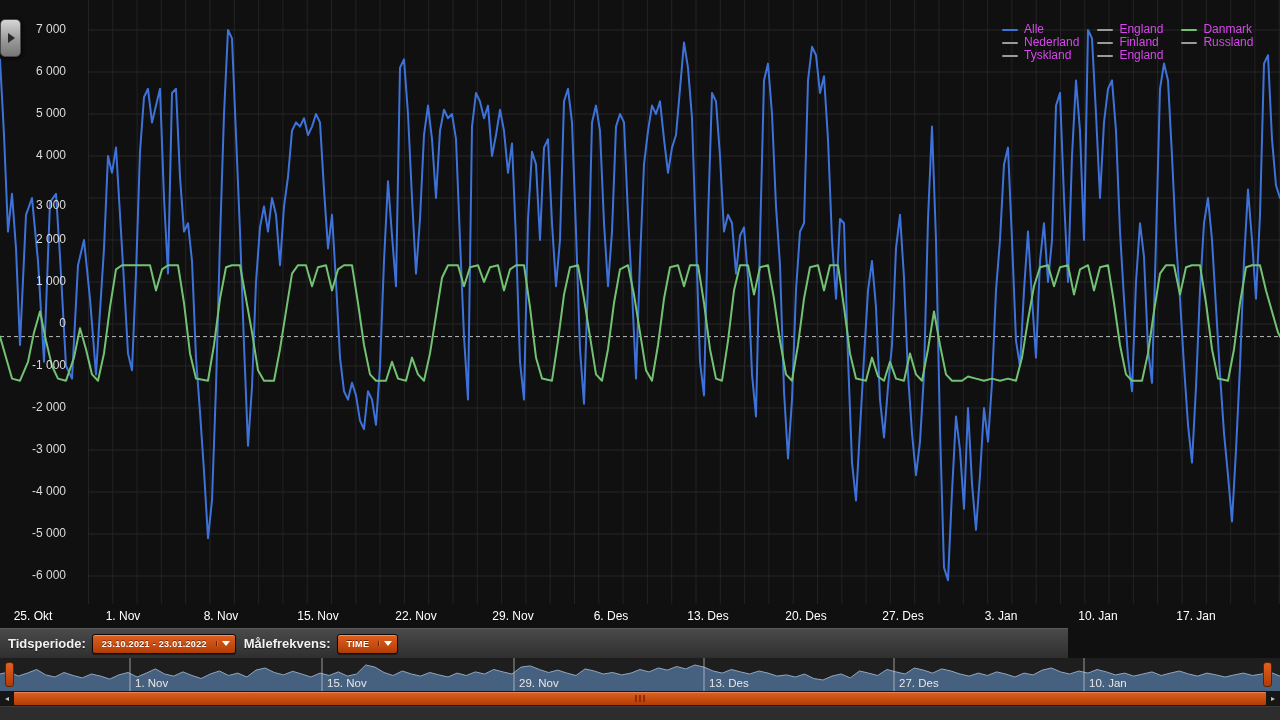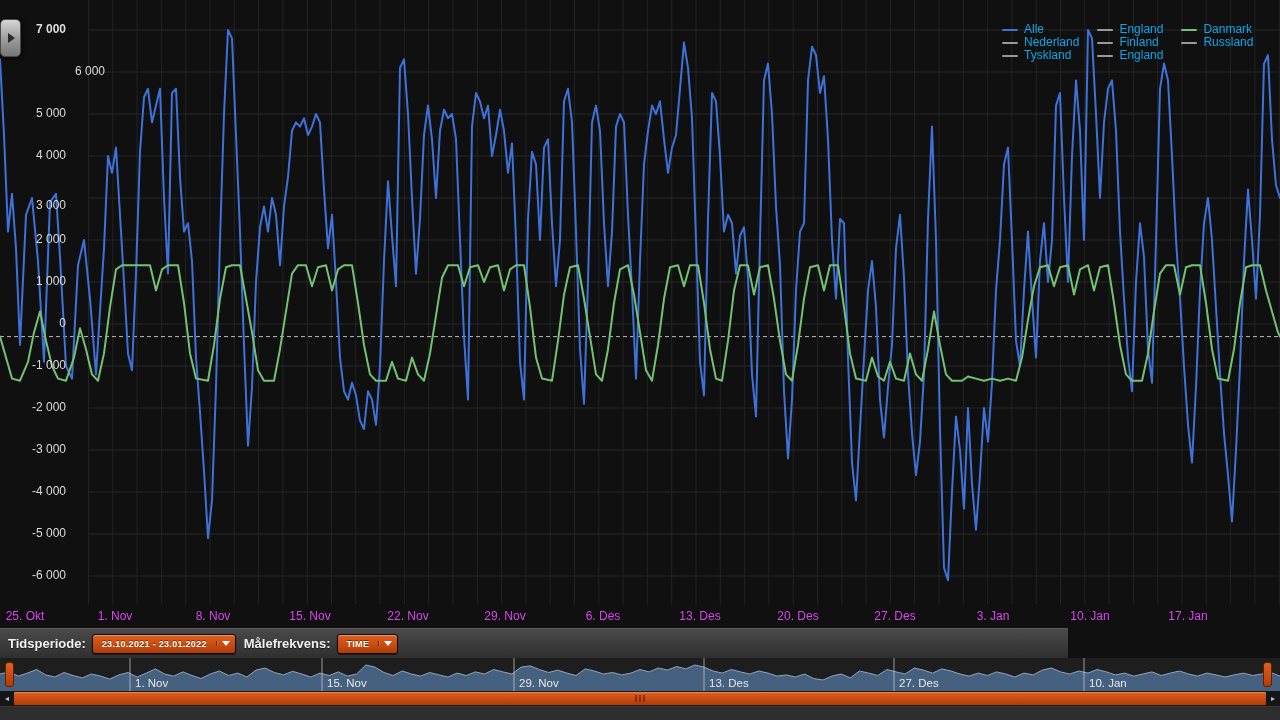--- a/index.html
+++ b/index.html
@@ -4,28 +4,28 @@
 <title>Power exchange chart</title>
 <style>
   html,body{margin:0;padding:0;}
   body{width:1280px;height:720px;position:relative;overflow:hidden;background:#101010;
        font-family:"Liberation Sans",sans-serif;-webkit-font-smoothing:antialiased;}
 
   
   #chart{position:absolute;left:0;top:0;width:1280px;height:628px;background:#101010;}
   #main-svg{position:absolute;left:0;top:0;}
   .ylabel{position:absolute;left:0;width:66px;text-align:right;font-size:12px;color:#dcdcdc;}
-  .xlabel{position:absolute;top:609px;transform:translateX(-50%);font-size:12px;color:#d946ef;white-space:nowrap;}
+  .xlabel{position:absolute;top:609px;transform:translateX(-50%);font-size:12px;color:#ffffff;white-space:nowrap;margin-left:8px;}
 
   
   #legend{position:absolute;left:1002px;top:23px;display:flex;gap:18px;}
   .lcol{display:flex;flex-direction:column;}
   .litem{display:flex;align-items:center;gap:6px;height:13px;cursor:pointer;}
   .ldash{width:16px;height:2px;border-radius:1px;}
-  .ltext{font-size:12px;color:#0ea5e9;line-height:13px;}
+  .ltext{font-size:12px;color:#d946ef;line-height:13px;}
 
   
   #expander{position:absolute;left:0;top:19px;width:19px;height:36px;border:1px solid #4a4a4a;
     border-radius:5px;background:linear-gradient(180deg,#d6d6d6 0%,#9a9a9a 55%,#777 100%);
     box-shadow:1px 1px 4px rgba(0,0,0,.7);display:flex;align-items:center;justify-content:center;cursor:pointer;}
   #expander .tri{width:0;height:0;border-top:5px solid transparent;border-bottom:5px solid transparent;border-left:7px solid #2a2a2a;margin-left:2px;}
 
   
   #toolbar{position:absolute;left:0;top:628px;width:1068px;height:30px;
     background:linear-gradient(#4a4a4a,#2f2f2f);border-top:1px solid #5a5a5a;box-sizing:border-box;
@@ -129,22 +129,22 @@
       <line x1="88" y1="408.0" x2="1280" y2="408.0" stroke="#262626"></line>
       <line x1="88" y1="450.0" x2="1280" y2="450.0" stroke="#262626"></line>
       <line x1="88" y1="492.0" x2="1280" y2="492.0" stroke="#262626"></line>
       <line x1="88" y1="534.0" x2="1280" y2="534.0" stroke="#262626"></line>
       <line x1="88" y1="576.0" x2="1280" y2="576.0" stroke="#262626"></line>
       <line x1="0" y1="336.6" x2="1280" y2="336.6" stroke="#d9d9d9" stroke-dasharray="4 3" opacity="0.85"></line>
       <polyline fill="none" stroke="#3e72d9" stroke-width="2" stroke-linejoin="round" stroke-linecap="round" points="0,59.4 4,135.0 8,231.6 12,193.8 16,248.4 20,345.0 26,214.8 32,198.0 38,261.0 44,361.8 50,202.2 56,193.8 60,256.8 66,366.0 72,378.6 78,265.2 84,240.0 90,298.8 96,374.4 100,311.4 104,248.4 108,156.0 112,172.8 116,147.6 120,214.8 124,282.0 128,353.4 132,370.2 136,273.6 140,151.8 144,97.2 148,88.8 152,122.4 156,105.6 160,88.8 164,198.0 168,273.6 172,93.0 176,88.8 180,177.0 184,231.6 188,223.2 192,261.0 196,357.6 200,412.2 204,471.0 208,538.2 212,500.4 216,387.0 220,240.0 224,114.0 228,30.0 232,38.4 236,135.0 240,231.6 244,345.0 248,445.8 252,387.0 256,282.0 260,227.4 264,206.4 268,231.6 272,198.0 276,214.8 280,265.2 284,206.4 288,177.0 292,130.8 296,122.4 300,126.6 304,118.2 308,135.0 312,126.6 316,114.0 320,122.4 324,189.6 328,248.4 332,214.8 336,282.0 340,357.6 344,391.2 348,399.6 352,382.8 356,395.4 360,420.6 364,429.0 368,391.2 372,399.6 376,424.8 380,366.0 384,261.0 388,181.2 392,235.8 396,286.2 400,67.8 404,59.4 408,114.0 412,198.0 416,273.6 420,219.0 424,135.0 428,105.6 432,139.2 436,198.0 440,130.8 444,109.8 448,118.2 452,114.0 456,139.2 460,240.0 464,336.6 468,399.6 472,126.6 476,93.0 480,101.4 484,118.2 488,105.6 492,156.0 496,135.0 500,109.8 504,130.8 508,172.8 512,143.4 516,240.0 520,361.8 524,399.6 528,219.0 532,151.8 536,164.4 540,240.0 544,147.6 548,139.2 552,223.2 556,286.2 560,240.0 564,101.4 568,88.8 572,122.4 576,231.6 580,349.2 584,403.8 588,282.0 592,122.4 596,105.6 600,130.8 604,223.2 608,286.2 612,231.6 616,126.6 620,114.0 624,122.4 628,214.8 632,290.4 636,378.6 640,261.0 644,164.4 648,130.8 652,105.6 656,114.0 660,101.4 664,139.2 668,172.8 672,147.6 676,135.0 680,88.8 684,42.6 688,67.8 692,118.2 696,240.0 700,361.8 704,395.4 708,219.0 712,93.0 716,101.4 720,156.0 724,231.6 728,214.8 732,223.2 736,273.6 740,235.8 744,227.4 748,277.8 752,374.4 756,416.4 760,240.0 764,80.4 768,63.6 772,114.0 776,206.4 780,265.2 784,391.2 788,458.4 792,399.6 796,290.4 800,231.6 804,223.2 808,80.4 812,46.8 816,55.2 820,93.0 824,76.2 828,139.2 832,240.0 836,298.8 840,219.0 844,223.2 848,357.6 852,462.6 856,500.4 860,429.0 864,357.6 868,290.4 872,261.0 876,307.2 880,399.6 884,437.4 888,387.0 892,345.0 896,248.4 900,214.8 904,277.8 908,374.4 912,433.2 916,475.2 920,441.6 924,374.4 928,219.0 932,126.6 936,240.0 940,429.0 944,567.6 948,580.2 952,492.0 956,416.4 960,450.0 964,508.8 968,408.0 972,483.6 976,529.8 980,475.2 984,408.0 988,441.6 992,382.8 996,290.4 1000,240.0 1004,164.4 1008,147.6 1012,240.0 1016,340.8 1020,366.0 1024,290.4 1028,231.6 1032,298.8 1036,357.6 1040,261.0 1044,223.2 1048,282.0 1052,240.0 1056,105.6 1060,93.0 1064,198.0 1068,282.0 1072,156.0 1076,80.4 1080,130.8 1084,240.0 1088,30.0 1092,38.4 1096,114.0 1100,198.0 1104,122.4 1108,88.8 1112,80.4 1116,130.8 1120,231.6 1124,298.8 1128,357.6 1132,391.2 1136,282.0 1140,223.2 1144,256.8 1148,349.2 1152,382.8 1156,240.0 1160,88.8 1164,63.6 1168,80.4 1172,156.0 1176,240.0 1180,298.8 1184,366.0 1188,424.8 1192,462.6 1196,387.0 1200,290.4 1204,223.2 1208,198.0 1212,240.0 1216,307.2 1220,374.4 1224,433.2 1228,475.2 1232,521.4 1236,450.0 1240,366.0 1244,261.0 1248,189.6 1252,240.0 1256,298.8 1260,214.8 1264,63.6 1268,55.2 1272,139.2 1276,185.4 1280,198.0"></polyline>
       <polyline fill="none" stroke="#73c273" stroke-width="2" stroke-linejoin="round" stroke-linecap="round" points="0,336.6 6,357.6 12,378.6 20,380.7 28,361.8 34,332.4 40,311.4 46,340.8 52,366.0 58,378.6 66,380.7 74,357.6 80,328.2 86,349.2 92,374.4 98,380.7 104,353.4 110,307.2 116,269.4 122,265.2 150,265.2 156,290.4 162,269.4 168,265.2 178,265.2 184,303.0 190,353.4 196,378.6 208,380.7 214,345.0 220,298.8 226,267.3 232,265.2 240,265.2 246,298.8 252,332.4 258,370.2 264,380.7 274,380.7 280,349.2 286,311.4 292,273.6 298,265.2 306,265.2 312,286.2 318,267.3 326,265.2 332,290.4 338,269.4 344,265.2 352,265.2 358,303.0 364,345.0 370,374.4 376,380.7 386,380.7 392,361.8 398,378.6 406,380.7 412,357.6 418,374.4 424,380.7 430,353.4 436,315.6 442,277.8 448,265.2 458,265.2 464,286.2 470,267.3 478,265.2 484,282.0 490,267.3 498,265.2 504,290.4 510,269.4 516,265.2 524,265.2 530,307.2 536,357.6 542,378.6 552,380.7 558,340.8 564,294.6 570,267.3 578,265.2 584,298.8 590,336.6 596,374.4 602,380.7 608,349.2 614,303.0 620,269.4 628,265.2 634,294.6 640,332.4 646,370.2 652,380.7 658,345.0 664,298.8 670,267.3 678,265.2 684,286.2 690,265.2 698,265.2 704,303.0 710,349.2 716,378.6 722,380.7 728,340.8 734,290.4 740,265.2 748,265.2 754,294.6 760,267.3 768,265.2 774,298.8 780,340.8 786,374.4 792,380.7 798,345.0 804,298.8 810,267.3 818,265.2 824,290.4 830,265.2 838,265.2 844,307.2 850,353.4 856,378.6 866,380.7 872,357.6 878,376.5 884,380.7 890,361.8 896,378.6 904,380.7 910,353.4 916,374.4 922,380.7 928,349.2 934,311.4 940,345.0 946,374.4 952,380.7 962,380.7 968,376.5 976,378.6 984,380.7 992,378.6 1000,380.7 1008,378.6 1016,380.7 1022,357.6 1028,319.8 1034,286.2 1040,267.3 1048,265.2 1054,286.2 1060,267.3 1068,265.2 1074,294.6 1080,269.4 1088,265.2 1094,290.4 1100,267.3 1108,265.2 1114,303.0 1120,345.0 1126,374.4 1132,380.7 1142,380.7 1148,353.4 1154,311.4 1160,273.6 1166,265.2 1174,265.2 1180,294.6 1186,267.3 1192,265.2 1200,265.2 1206,303.0 1212,349.2 1218,378.6 1228,380.7 1234,349.2 1240,303.0 1246,267.3 1252,265.2 1260,265.2 1266,290.4 1272,311.4 1278,332.4 1280,336.6"></polyline>
     </svg>
   <div id="ylabels">
-      <div class="ylabel" style="top: 22px; font-weight: bold;">7 000</div>
-      <div class="ylabel" style="top: 64px; padding-left: 39px;">6 000</div>
+      <div class="ylabel" style="top: 22px;">7 000</div>
+      <div class="ylabel" style="top: 64px;">6 000</div>
       <div class="ylabel" style="top: 106px;">5 000</div>
       <div class="ylabel" style="top: 148px;">4 000</div>
       <div class="ylabel" style="top: 198px;">3 000</div>
       <div class="ylabel" style="top: 232px;">2 000</div>
       <div class="ylabel" style="top: 274px;">1 000</div>
       <div class="ylabel" style="top: 316px;">0</div>
       <div class="ylabel" style="top: 358px;">-1 000</div>
       <div class="ylabel" style="top: 400px;">-2 000</div>
       <div class="ylabel" style="top: 442px;">-3 000</div>
       <div class="ylabel" style="top: 484px;">-4 000</div>

